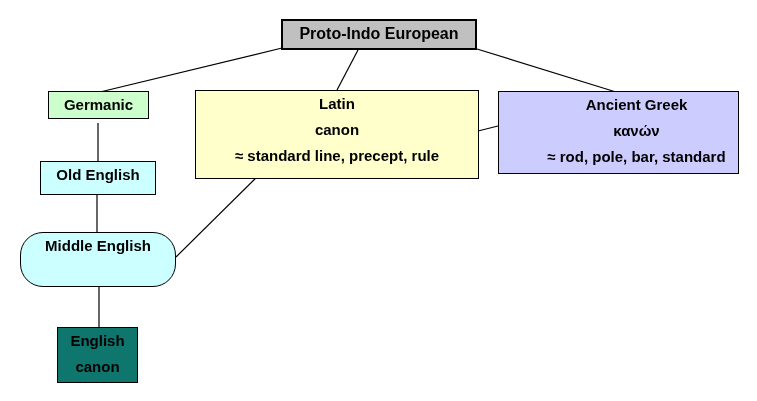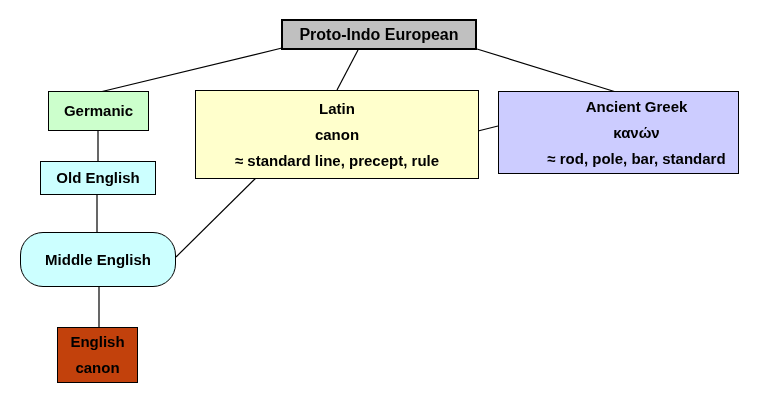--- a/index.html
+++ b/index.html
@@ -26,30 +26,29 @@
     stroke: #000000;
     stroke-width: 1.2;
   }
   .node {
     position: absolute;
     box-sizing: border-box;
     border: 1.5px solid #000000;
     display: flex;
     flex-direction: column;
     align-items: center;
-    justify-content: center;
     text-align: center;
     color: #000000;
     font-weight: bold;
     font-size: 15px;
     line-height: 26px;
     white-space: nowrap;
   }
   .node-proto          { left: 281px; top: 19px;  width: 196px; height: 31px; border-width: 2px; font-size: 16px; }
-  .node-germanic       { left: 48px;  top: 91px;  width: 101px; height: 40px; }
+  .node-germanic       { left: 48px;  top: 91px;  width: 101px; height: 28px; }
   .node-latin          { left: 195px; top: 90px;  width: 284px; height: 89px; }
   .node-greek          { left: 498px; top: 91px;  width: 241px; height: 83px; }
   .node-old-english    { left: 40px;  top: 161px; width: 116px; height: 34px; }
   .node-middle-english { left: 20px;  top: 232px; width: 156px; height: 55px; }
   .node-english        { left: 57px;  top: 327px; width: 81px;  height: 56px; }
 </style>
 </head>
 <body>
 
 <div class="canvas">
@@ -86,18 +85,18 @@
   </div>
 
   <div class="node node-old-english" style="background: rgb(204, 255, 255);">
     <div>Old English</div>
   </div>
 
   <div class="node node-middle-english" style="background: rgb(204, 255, 255); border-radius: 23px;">
     <div>Middle English</div>
   </div>
 
-  <div class="node node-english" style="background: #c2410c;">
+  <div class="node node-english" style="background: #0f766e;">
     <div>English</div>
     <div>canon</div>
   </div>
 
 </div>
 
 </body></html>

